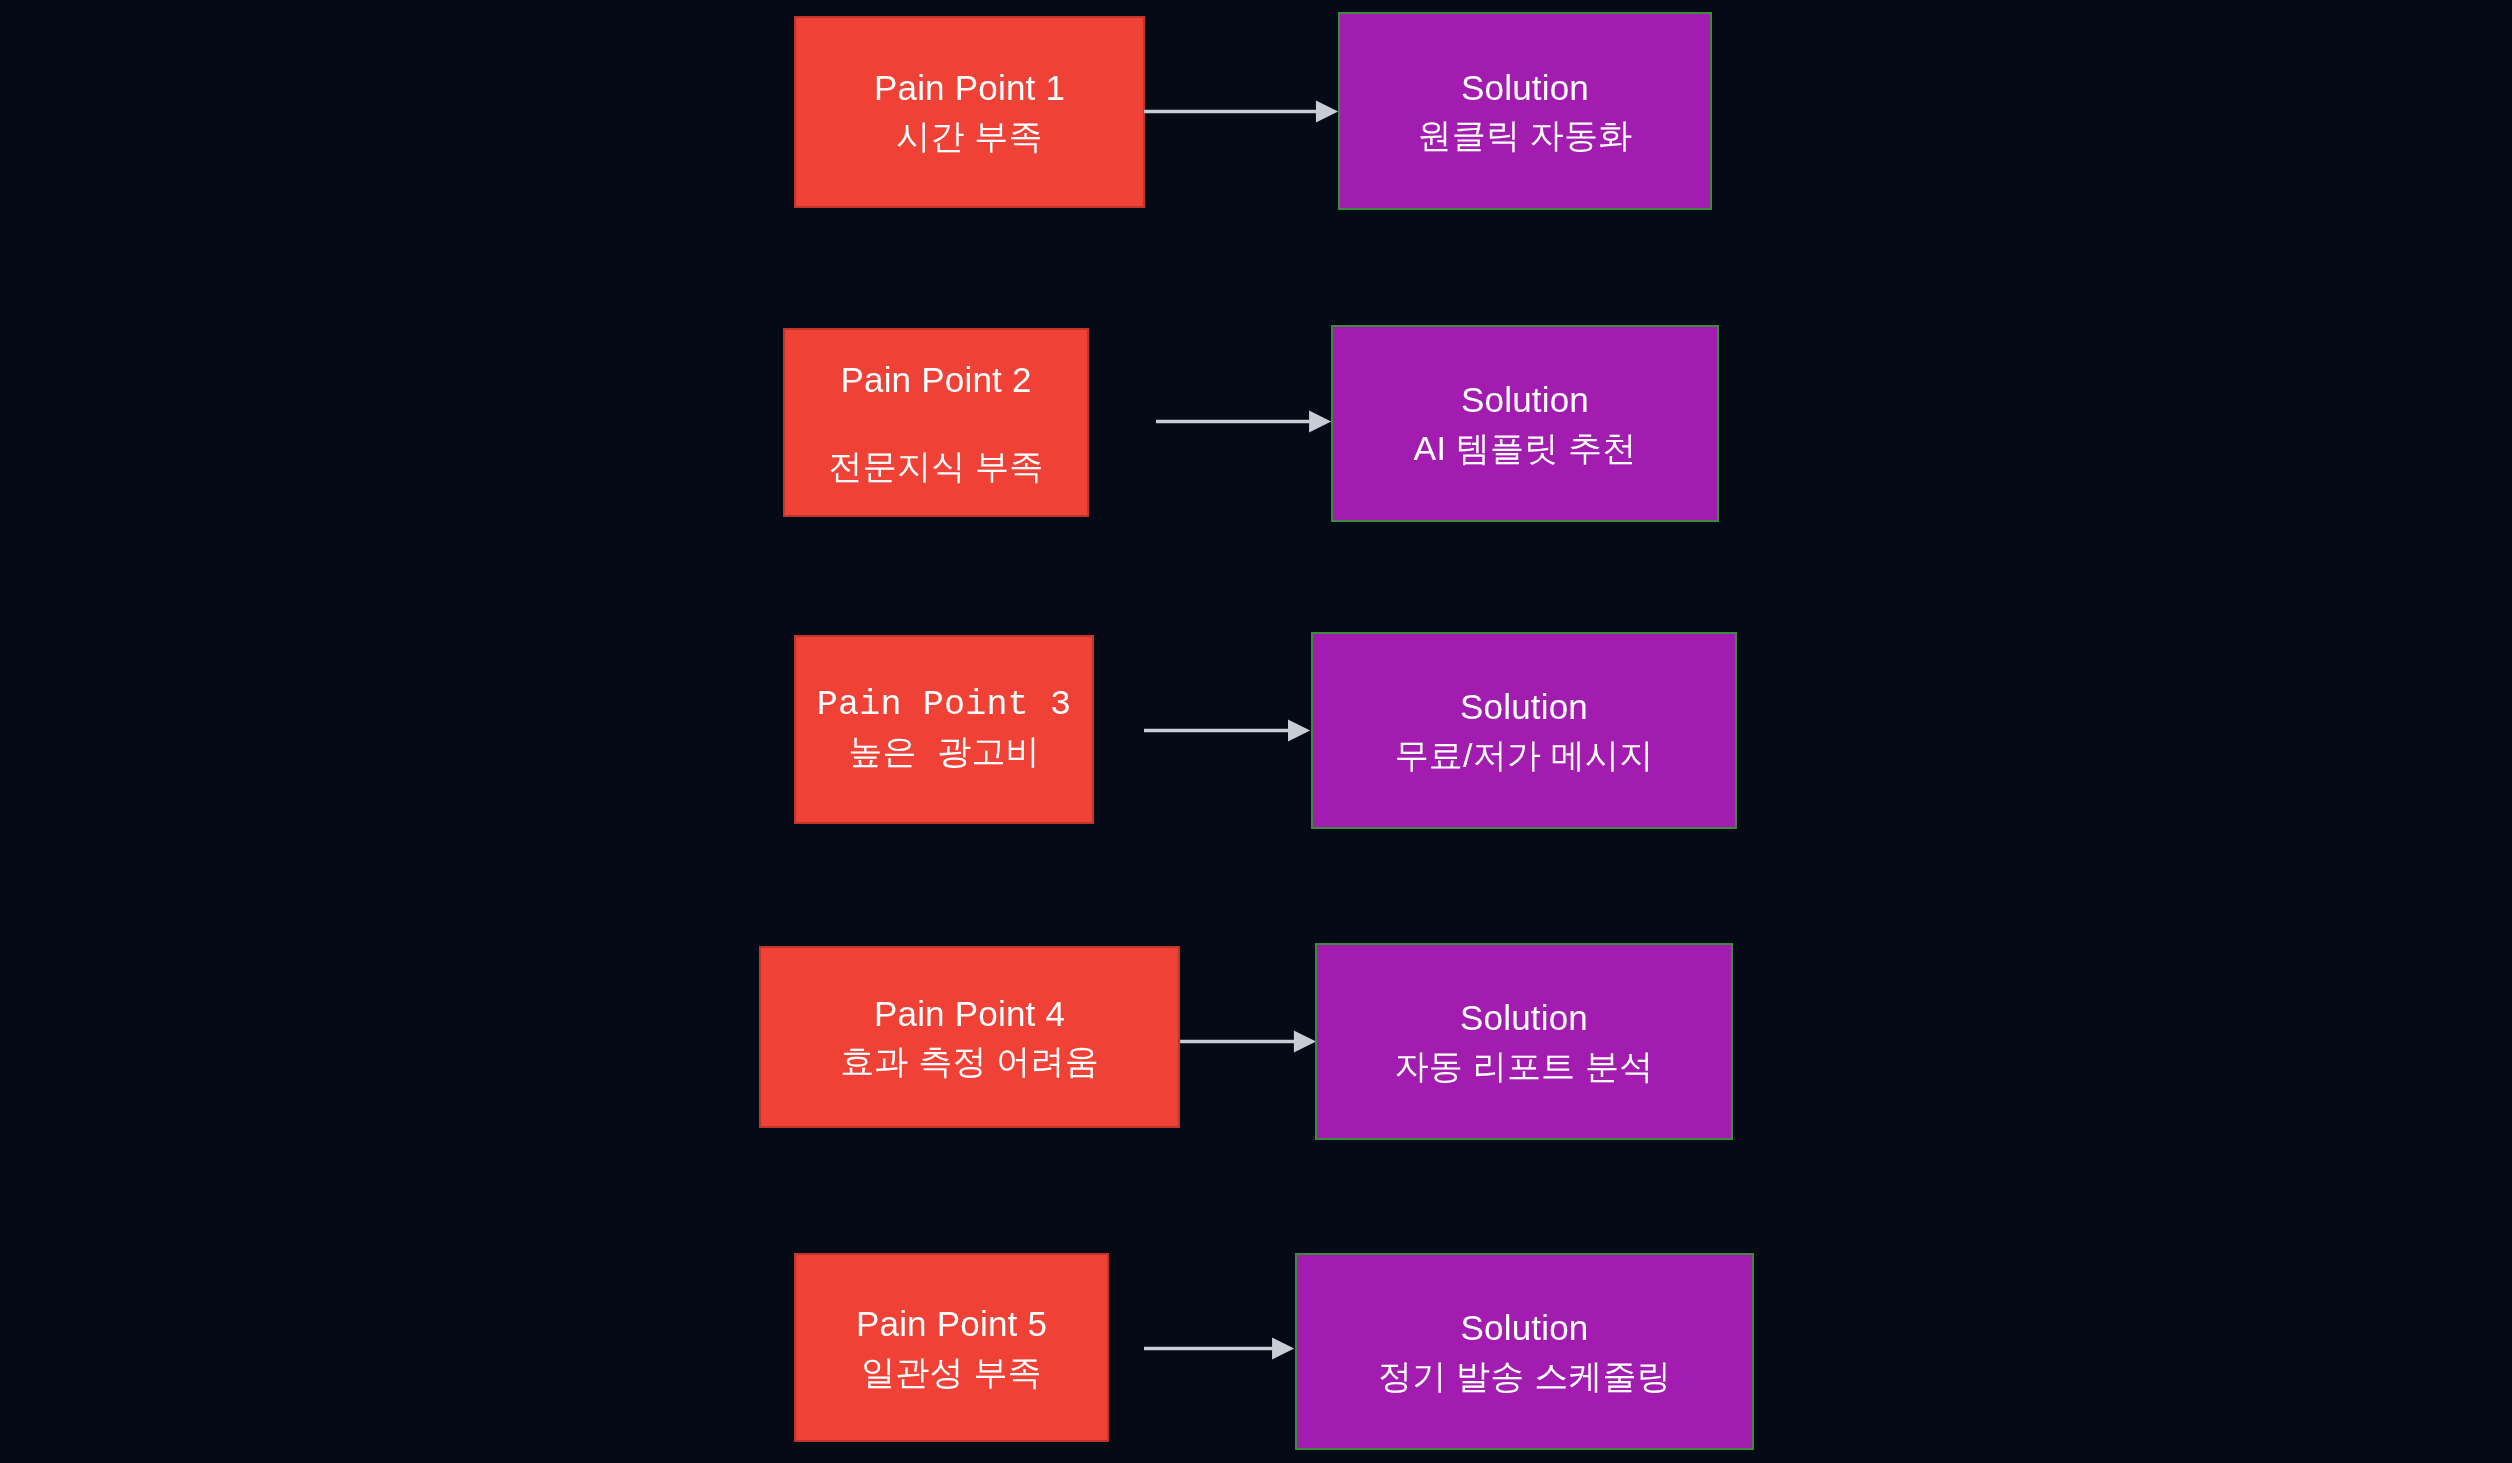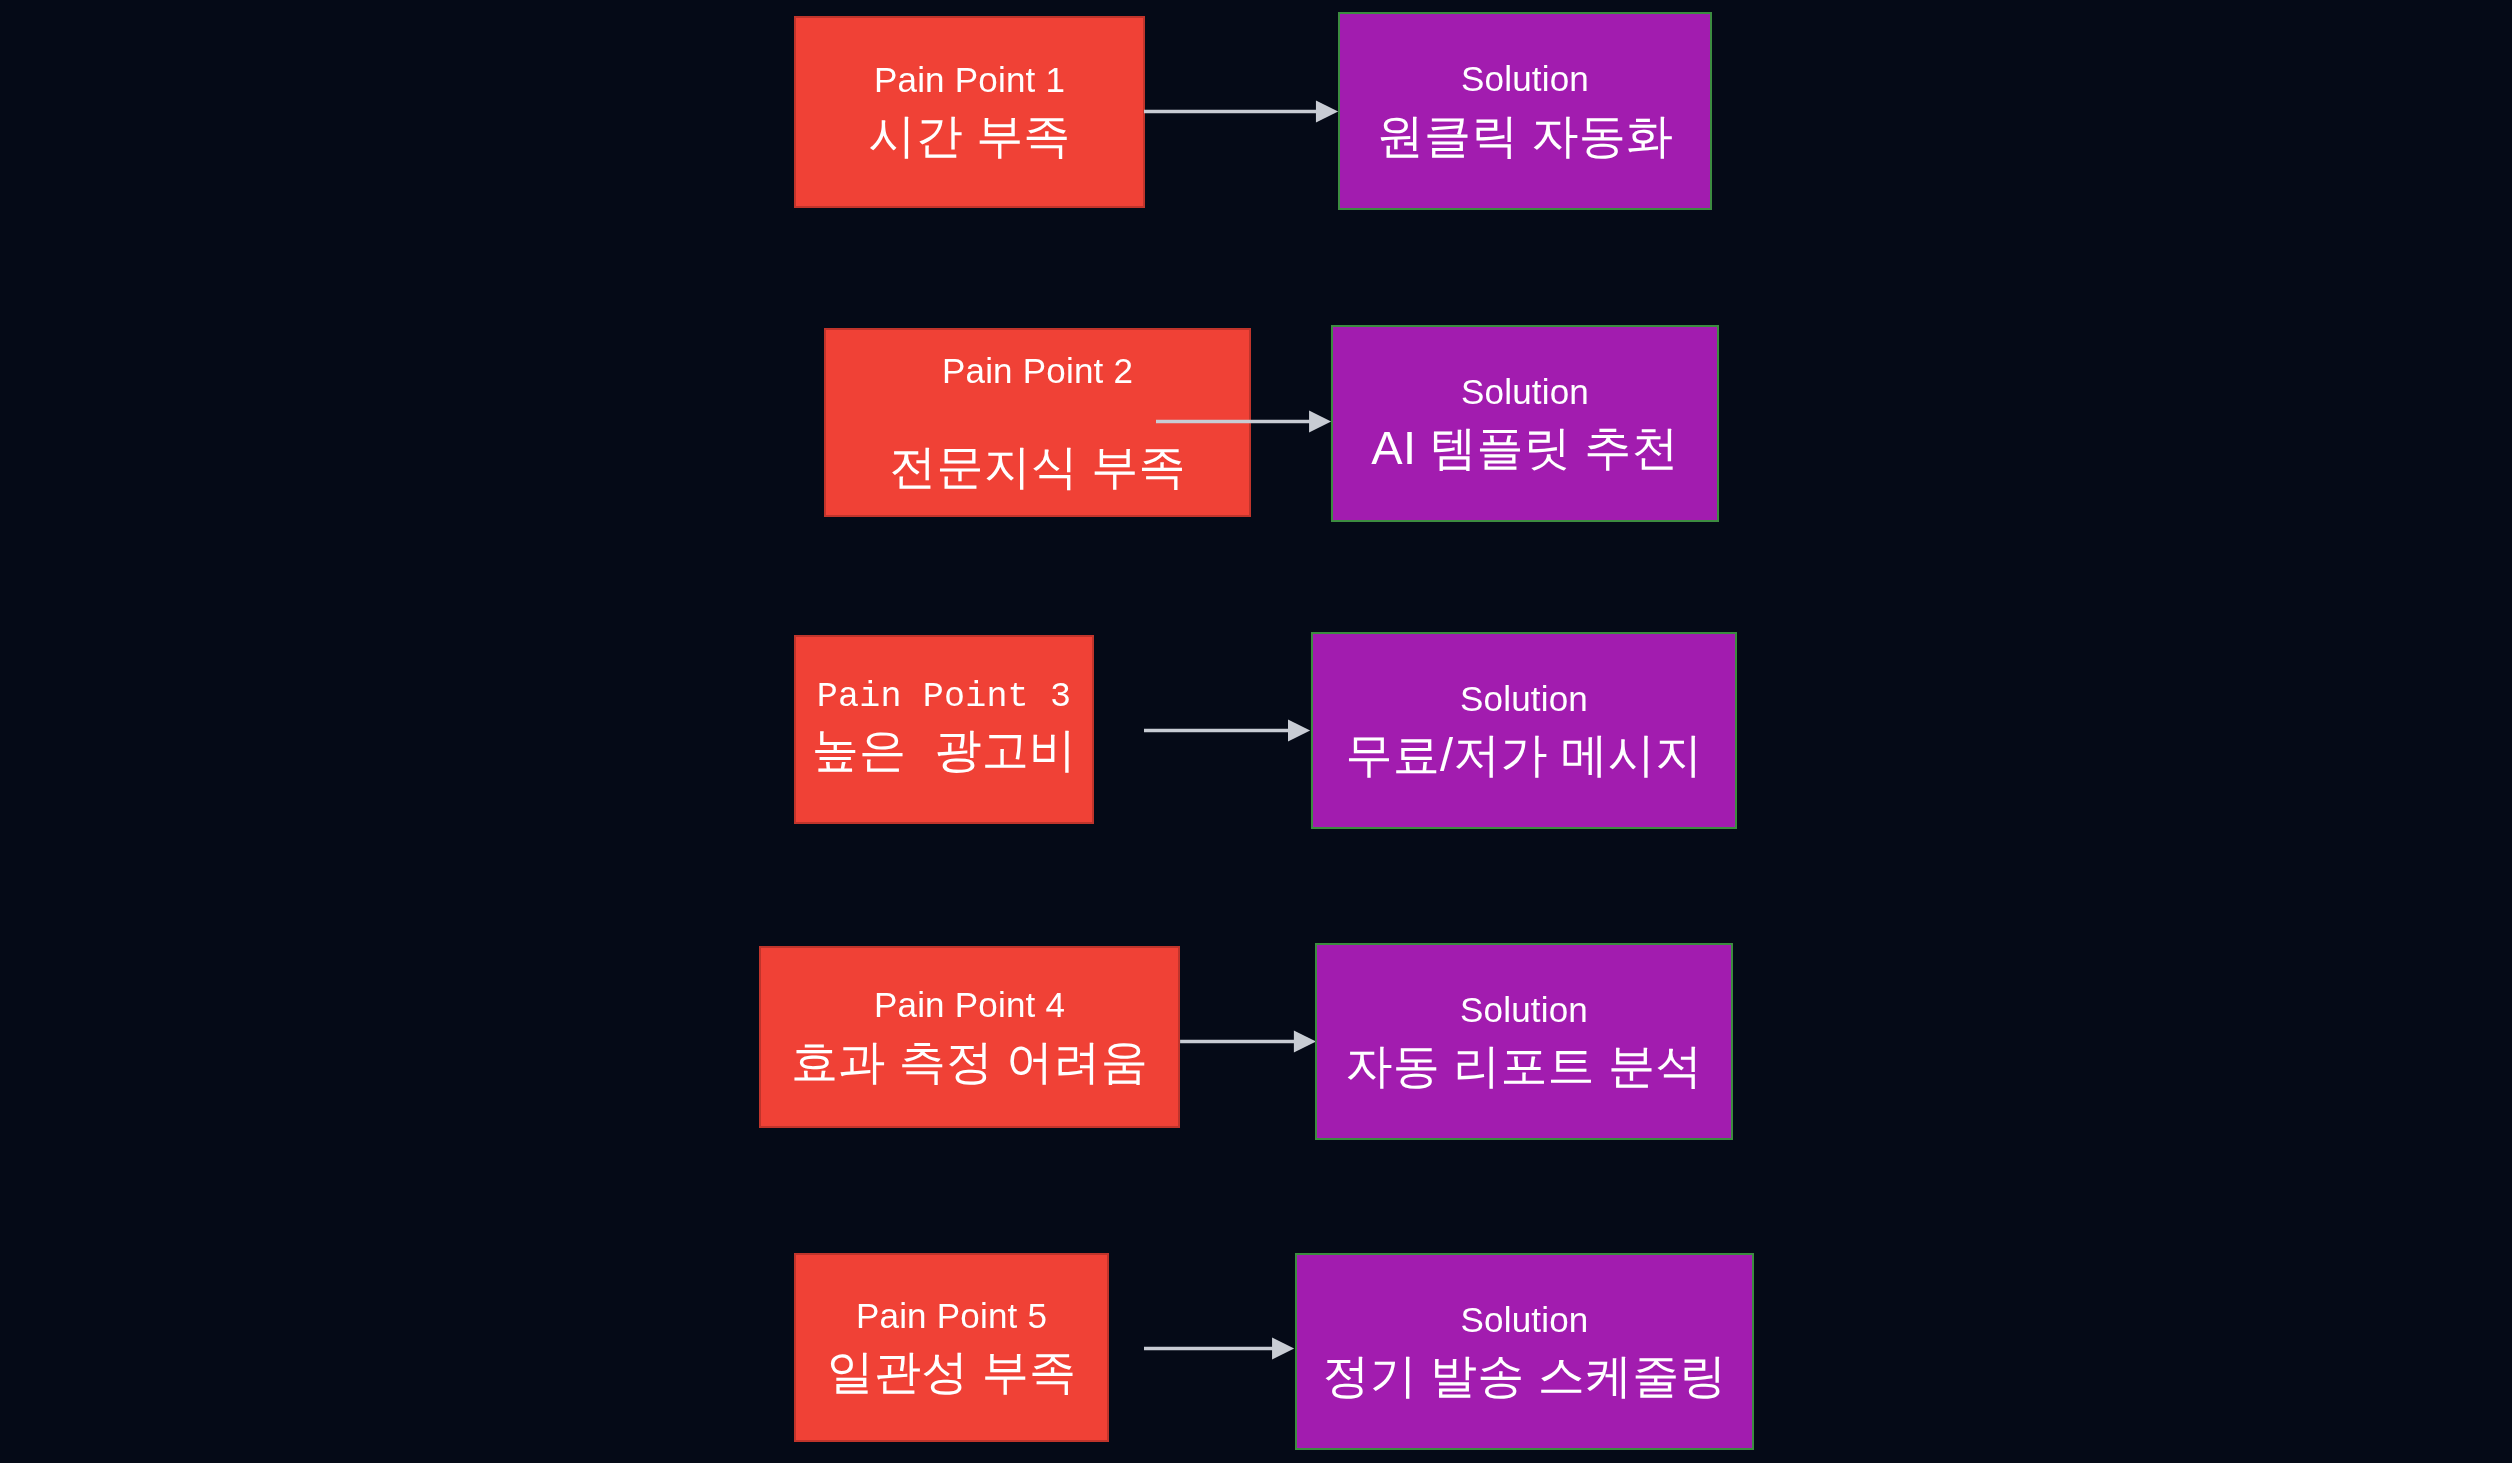--- a/index.html
+++ b/index.html
@@ -32,21 +32,21 @@
     color: #ffffff;
     line-height: 1.30;
     letter-spacing: 0.2px;
   }
   .node .l1 {
     font-size: 35px;
     font-weight: 400;
     white-space: nowrap;
   }
   .node .l2 {
-    font-size: 47px;
+    font-size: 34px;
     font-weight: 400;
     white-space: nowrap;
     margin-top: 3px;
   }
   .pain {
     background: #f04136;
     border: 2.8px solid #c0342b;
   }
   .sol {
     background: #a21caf;
@@ -77,21 +77,21 @@
       </svg>
     </div>
 
     <div class="node sol" style="left:1338px; top:12px; width:374px; height:198px;">
       <div class="l1">Solution</div>
       <div class="l2">원클릭 자동화</div>
     </div>
   </div>
 
   <div class="row">
-    <div class="node pain" style="left:824px; top:328px; width:427px; height:189px;gap:39px;">
+    <div class="node pain" style="left:783px; top:328px; width:306px; height:189px;gap:39px;">
       <div class="l1">Pain Point 2</div>
       <div class="l2">전문지식 부족</div>
     </div>
 
     <div class="edge" style="left:1156px; top:403px; width:177px;">
       <svg width="177" height="37" viewBox="0 0 192 40">
         <line x1="0" y1="20" x2="168" y2="20" stroke="#c8ccd4" stroke-width="4"></line>
         <polygon points="166,8 190,20 166,32" fill="#c8ccd4"></polygon>
       </svg>
     </div>

